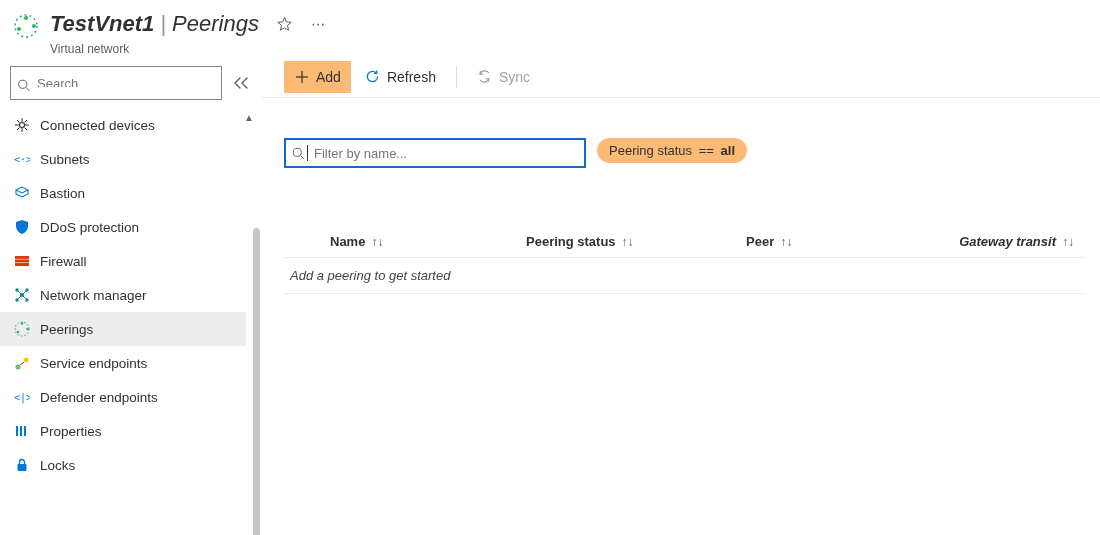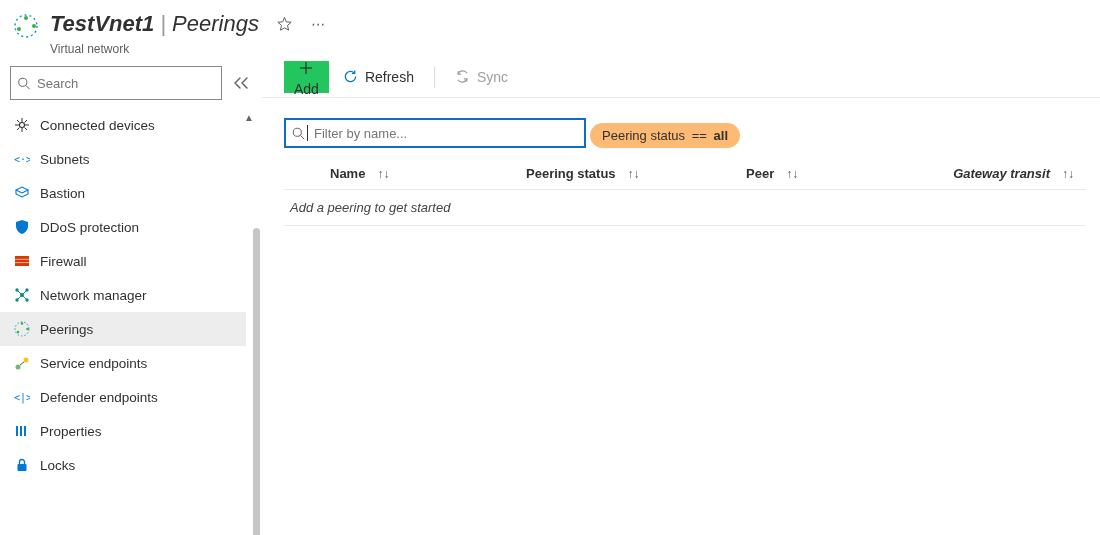--- a/index.html
+++ b/index.html
@@ -48,21 +48,21 @@
     position: relative;
     padding-top: 8px;
   }
   .search-row {
     display: flex; align-items: center;
     padding: 2px 10px 8px 10px; gap: 8px;
   }
   .search-box {
     flex: 1;
     border: 1px solid #8a8886;
-    height: 34px; display: flex; align-items: center;
+    height: 34px; display: flex; 
     padding: 12px 6px;
   }
   .search-box svg { flex: 0 0 14px; }
   .search-box input {
     border: 0; outline: 0; flex: 1; margin-left: 6px;
     font-size: 13px; color: #605e5c;
   }
   .collapse-btn {
     width: 22px; height: 22px; display: flex; align-items: center; justify-content: center;
     cursor: pointer; color: #555;
@@ -96,30 +96,30 @@
   .command-bar {
     height: 42px; display: flex; align-items: center;
     border-bottom: 1px solid #eaeaea;
     padding-left: 22px; gap: 4px;
   }
   .cmd {
     height: 32px; display: flex; align-items: center;
     padding: 0 10px; cursor: pointer; gap: 6px;
     font-size: 14px; color: #323130;
   }
-  .cmd.active { background: #22c55e; flex-direction: column; }
+  .cmd.active { background: #fdba74; }
   .cmd.disabled { color: #a19f9d; cursor: default; }
   .cmd .ic { width: 16px; height: 16px; display:flex; align-items:center; justify-content:center; }
   .cmd-divider {
     width: 1px; height: 22px; background: #dcdcdc; margin: 0 6px;
   }
 
   .content { padding: 20px 14px 0 22px; }
   .filter-row {
-    display: flex; align-items: flex-end; gap: 4px;
+    display: flex; align-items: flex-start; gap: 11px; margin-top: 20px;
   }
   .filter-box {
     width: 302px; height: 30px;
     border: 2px solid #1269c7;
     display: flex; align-items: center;
     padding: 0 6px;
   }
   .filter-box input {
     border:0; outline:0; flex:1; margin-left:6px; font-size: 13px;
   }
@@ -133,21 +133,21 @@
     background: #fdba74; color: #323130;
     border-radius: 14px; padding: 5px 12px; font-size: 13px;
   }
   .filter-pill b { font-weight: 700; }
 
   .table-head {
     display: flex; align-items: center;
     margin-top: 18px; padding: 0 4px 8px 4px;
     font-size: 13px; font-weight: 600;
   }
-  .col { display: flex; align-items: center; gap: 12px; cursor: pointer; }
+  .col { display: flex; align-items: center; gap: 6px; cursor: pointer; margin-top: 48px; }
   .col .sort { font-weight: 400; font-size: 12px; color: #555; }
   .col.c-name    { width: 238px; padding-left: 42px; }
   .col.c-status  { width: 220px; }
   .col.c-peer    { width: 200px; }
   .col.c-gateway { flex: 1; justify-content: flex-end; padding-right: 8px; font-style: italic; }
 
   .table-body {
     border-top: 1px solid #eaeaea;
     border-bottom: 1px solid #eaeaea;
   }

